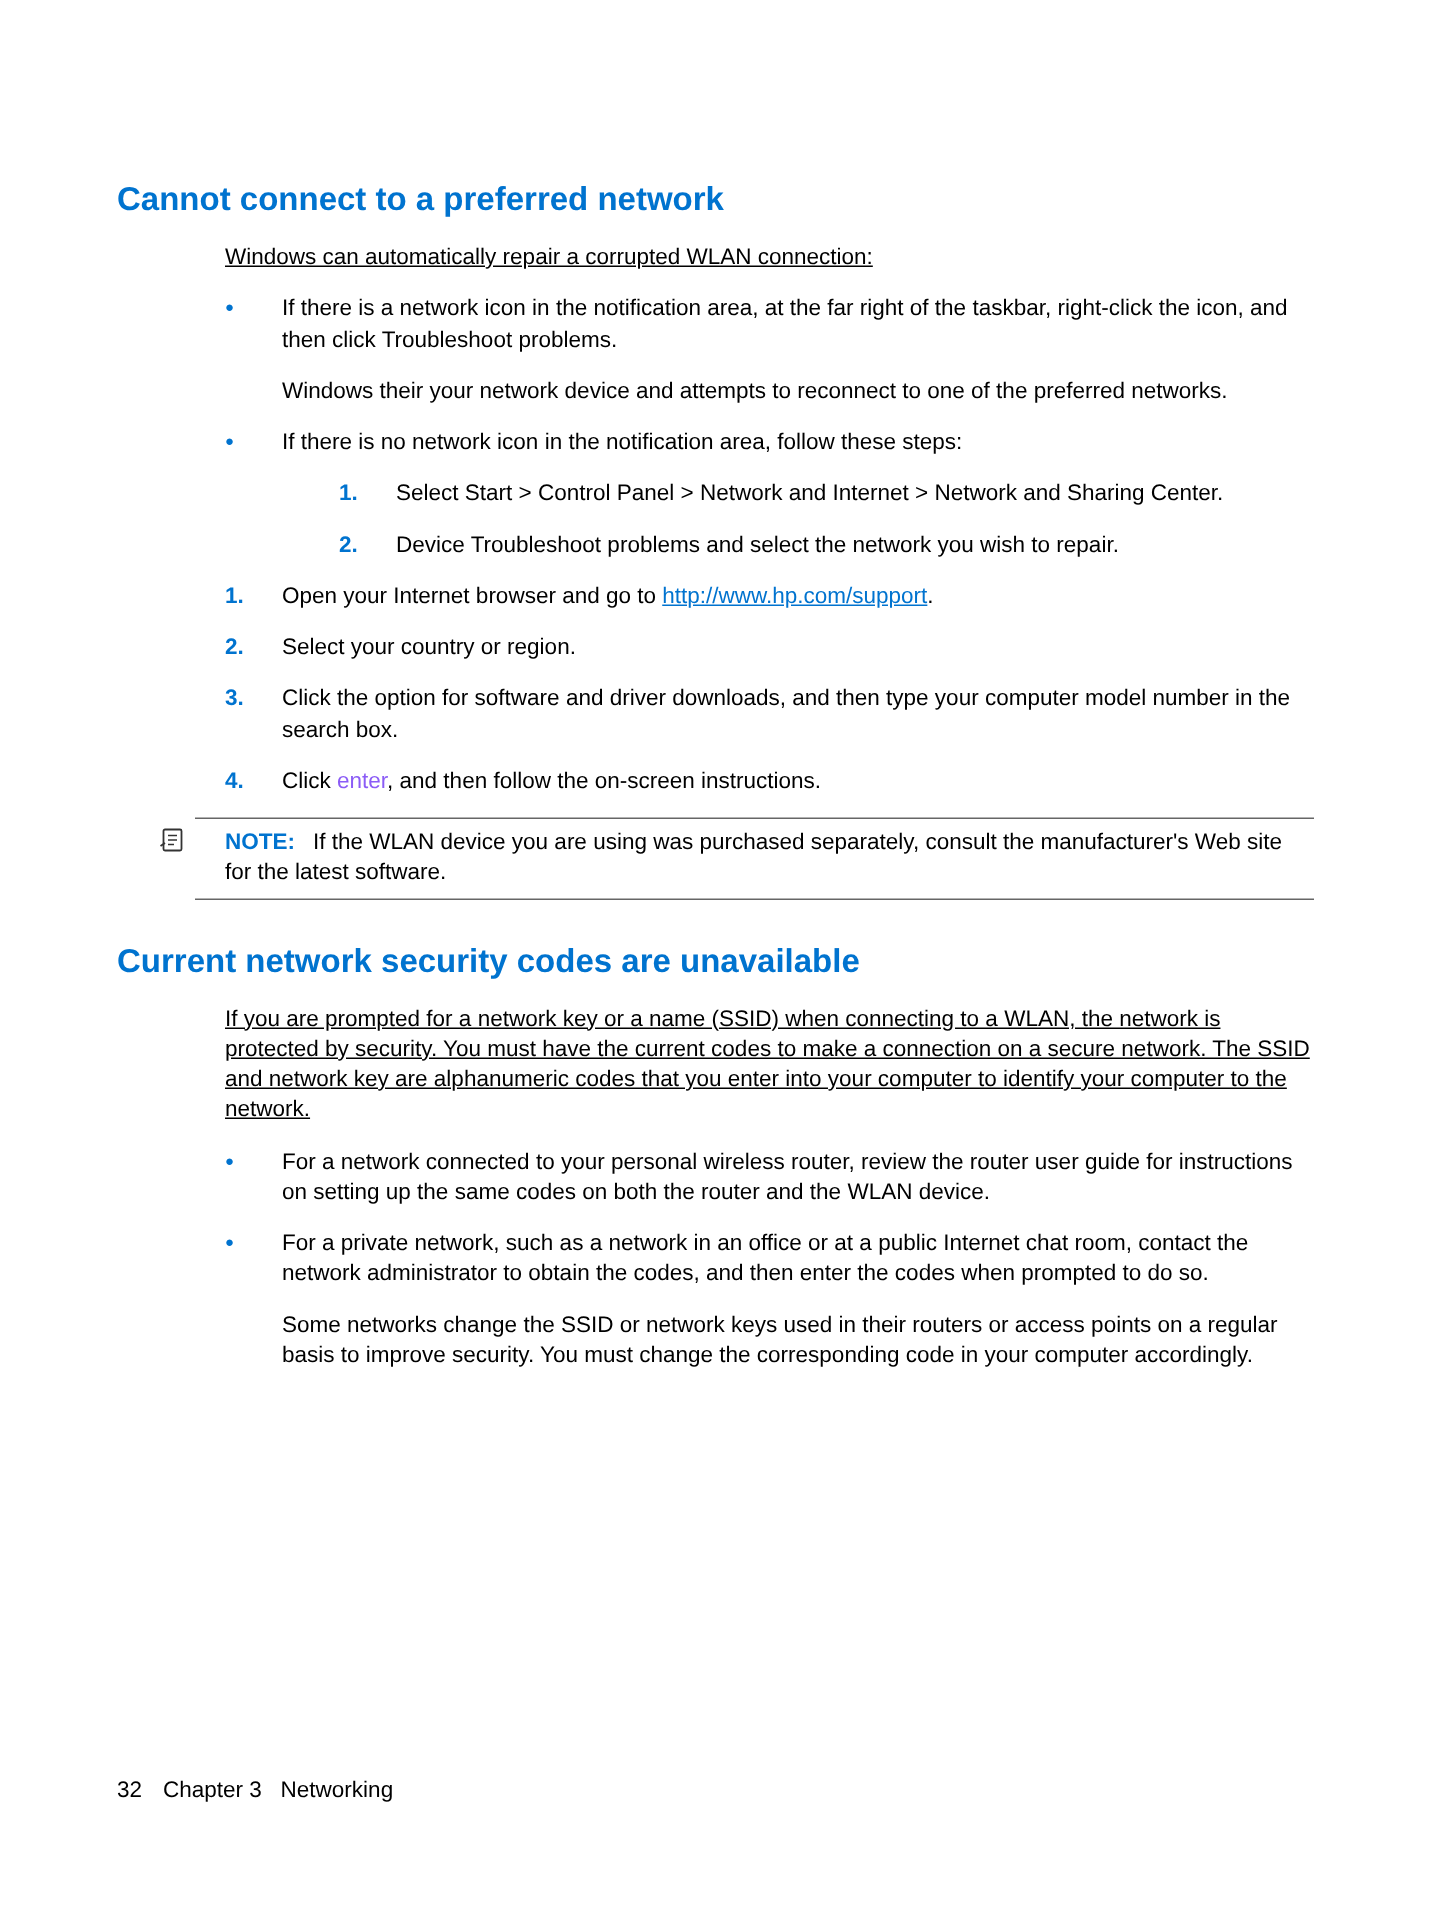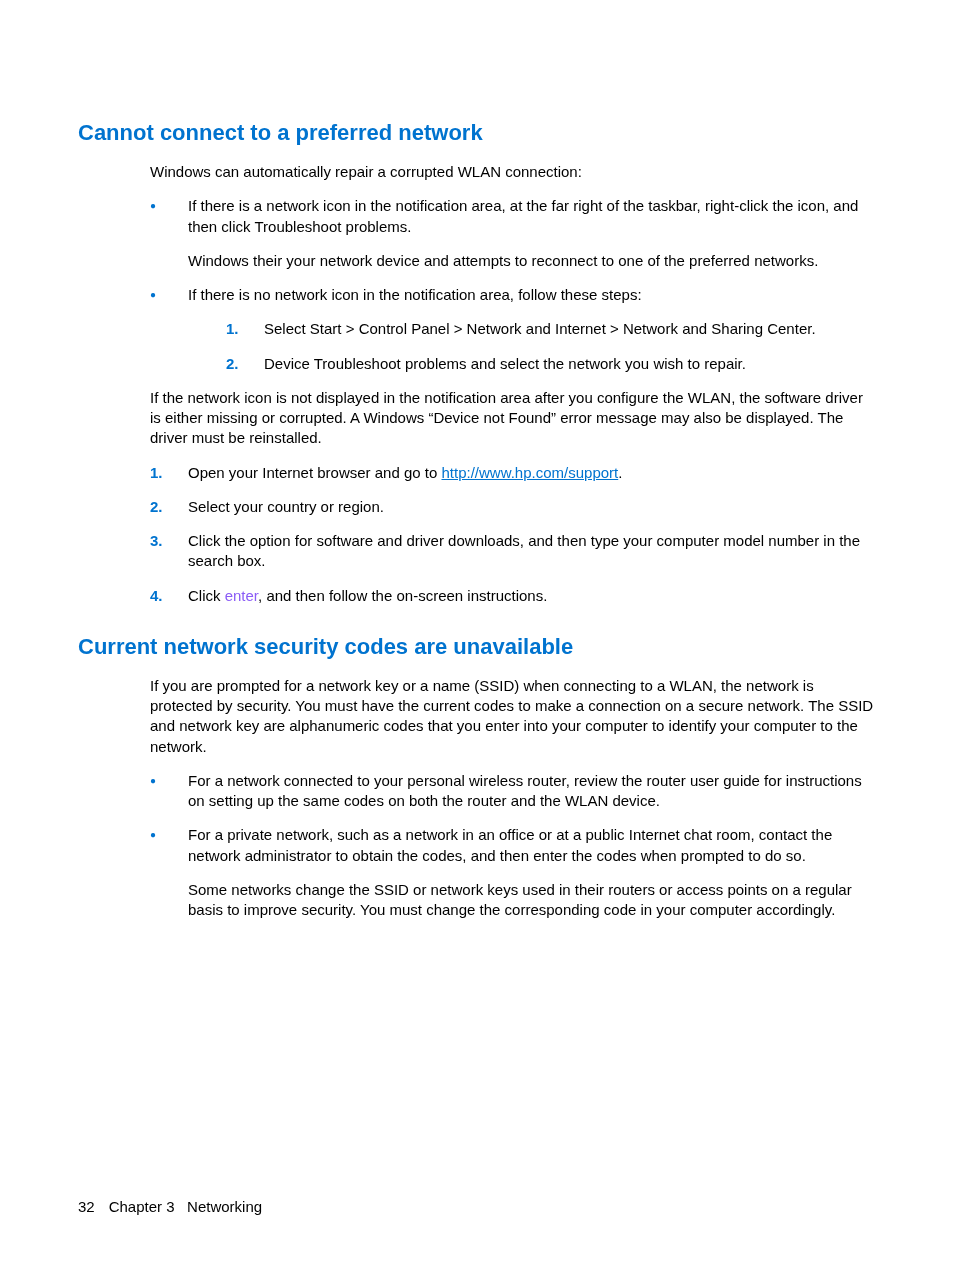--- a/index.html
+++ b/index.html
@@ -20,20 +20,21 @@
     font-weight: bold;
     margin-bottom: 16px;
     margin-top: 28px;
   }
   h2.section-heading:first-child { margin-top: 0; }
   .body-text {
     font-size: 15px;
     line-height: 1.35;
     margin-left: 72px;
     margin-bottom: 14px;
+    text-decoration: underline;
   }
   ul.bulleted {
     list-style: none;
     margin-left: 72px;
     margin-bottom: 10px;
   }
   ul.bulleted > li {
     position: relative;
     padding-left: 38px;
     font-size: 15px;
@@ -103,21 +104,21 @@
     height: 16px;
   }
   .note-label {
     font-weight: bold;
     color: #0073cf;
     margin-right: 12px;
   }
   .note-body { padding-left: 20px; }
   .footer {
     position: absolute;
-    bottom: 55px;
+    bottom: 68px;
     left: 78px;
     font-size: 15px;
   }
   .footer .pn { margin-right: 14px; }
 </style>
 </head>
 <body>
 
 <div class="page">
 
@@ -134,31 +135,42 @@
         <li>
           <span>Select </span><span class="bold">Start &gt; Control Panel &gt; Network and Internet &gt; Network and Sharing Center</span><span>.</span>
         </li>
         <li>
           <span>Device </span><span class="bold">Troubleshoot problems</span><span> and select the network you wish to repair.</span>
         </li>
       </ol>
     </li>
   </ul>
 
-  <p class="body-text">If the network icon is not displayed in the notification area after you configure the WLAN, the software driver is either missing or corrupted. A Windows “Device not Found” error message may also be displayed. The driver must be reinstalled.</p>
   <ol class="numbered">
     <li>
       <span>Open your Internet browser and go to </span><a class="hyperlink">http://www.hp.com/support</a><span>.</span>
     </li>
     <li>Select your country or region.</li>
     <li>Click the option for software and driver downloads, and then type your computer model number in the search box.</li>
     <li>
       <span>Click </span><span class="keycap">enter</span><span>, and then follow the on-screen instructions.</span>
     </li>
   </ol>
+  <div class="note-box">
+    <svg class="note-icon" viewBox="0 0 18 16">
+      <rect x="3" y="1" width="12" height="14" rx="1" fill="none" stroke="#333" stroke-width="1.2"></rect>
+      <line x1="6" y1="5" x2="12" y2="5" stroke="#333" stroke-width="1"></line>
+      <line x1="6" y1="8" x2="12" y2="8" stroke="#333" stroke-width="1"></line>
+      <line x1="6" y1="11" x2="10" y2="11" stroke="#333" stroke-width="1"></line>
+      <path d="M 1 12 L 4 10" stroke="#333" stroke-width="1.2" fill="none"></path>
+    </svg>
+    <div class="note-body">
+      <span class="note-label">NOTE:</span><span>If the WLAN device you are using was purchased separately, consult the manufacturer's Web site for the latest software.</span>
+    </div>
+  </div>
 
   <h2 class="section-heading">Current network security codes are unavailable</h2>
   <p class="body-text">If you are prompted for a network key or a name (SSID) when connecting to a WLAN, the network is protected by security. You must have the current codes to make a connection on a secure network. The SSID and network key are alphanumeric codes that you enter into your computer to identify your computer to the network.</p>
   <ul class="bulleted">
     <li>For a network connected to your personal wireless router, review the router user guide for instructions on setting up the same codes on both the router and the WLAN device.</li>
     <li>
       <span>For a private network, such as a network in an office or at a public Internet chat room, contact the network administrator to obtain the codes, and then enter the codes when prompted to do so.</span>
       <p class="sub-para">Some networks change the SSID or network keys used in their routers or access points on a regular basis to improve security. You must change the corresponding code in your computer accordingly.</p>
     </li>
   </ul>

